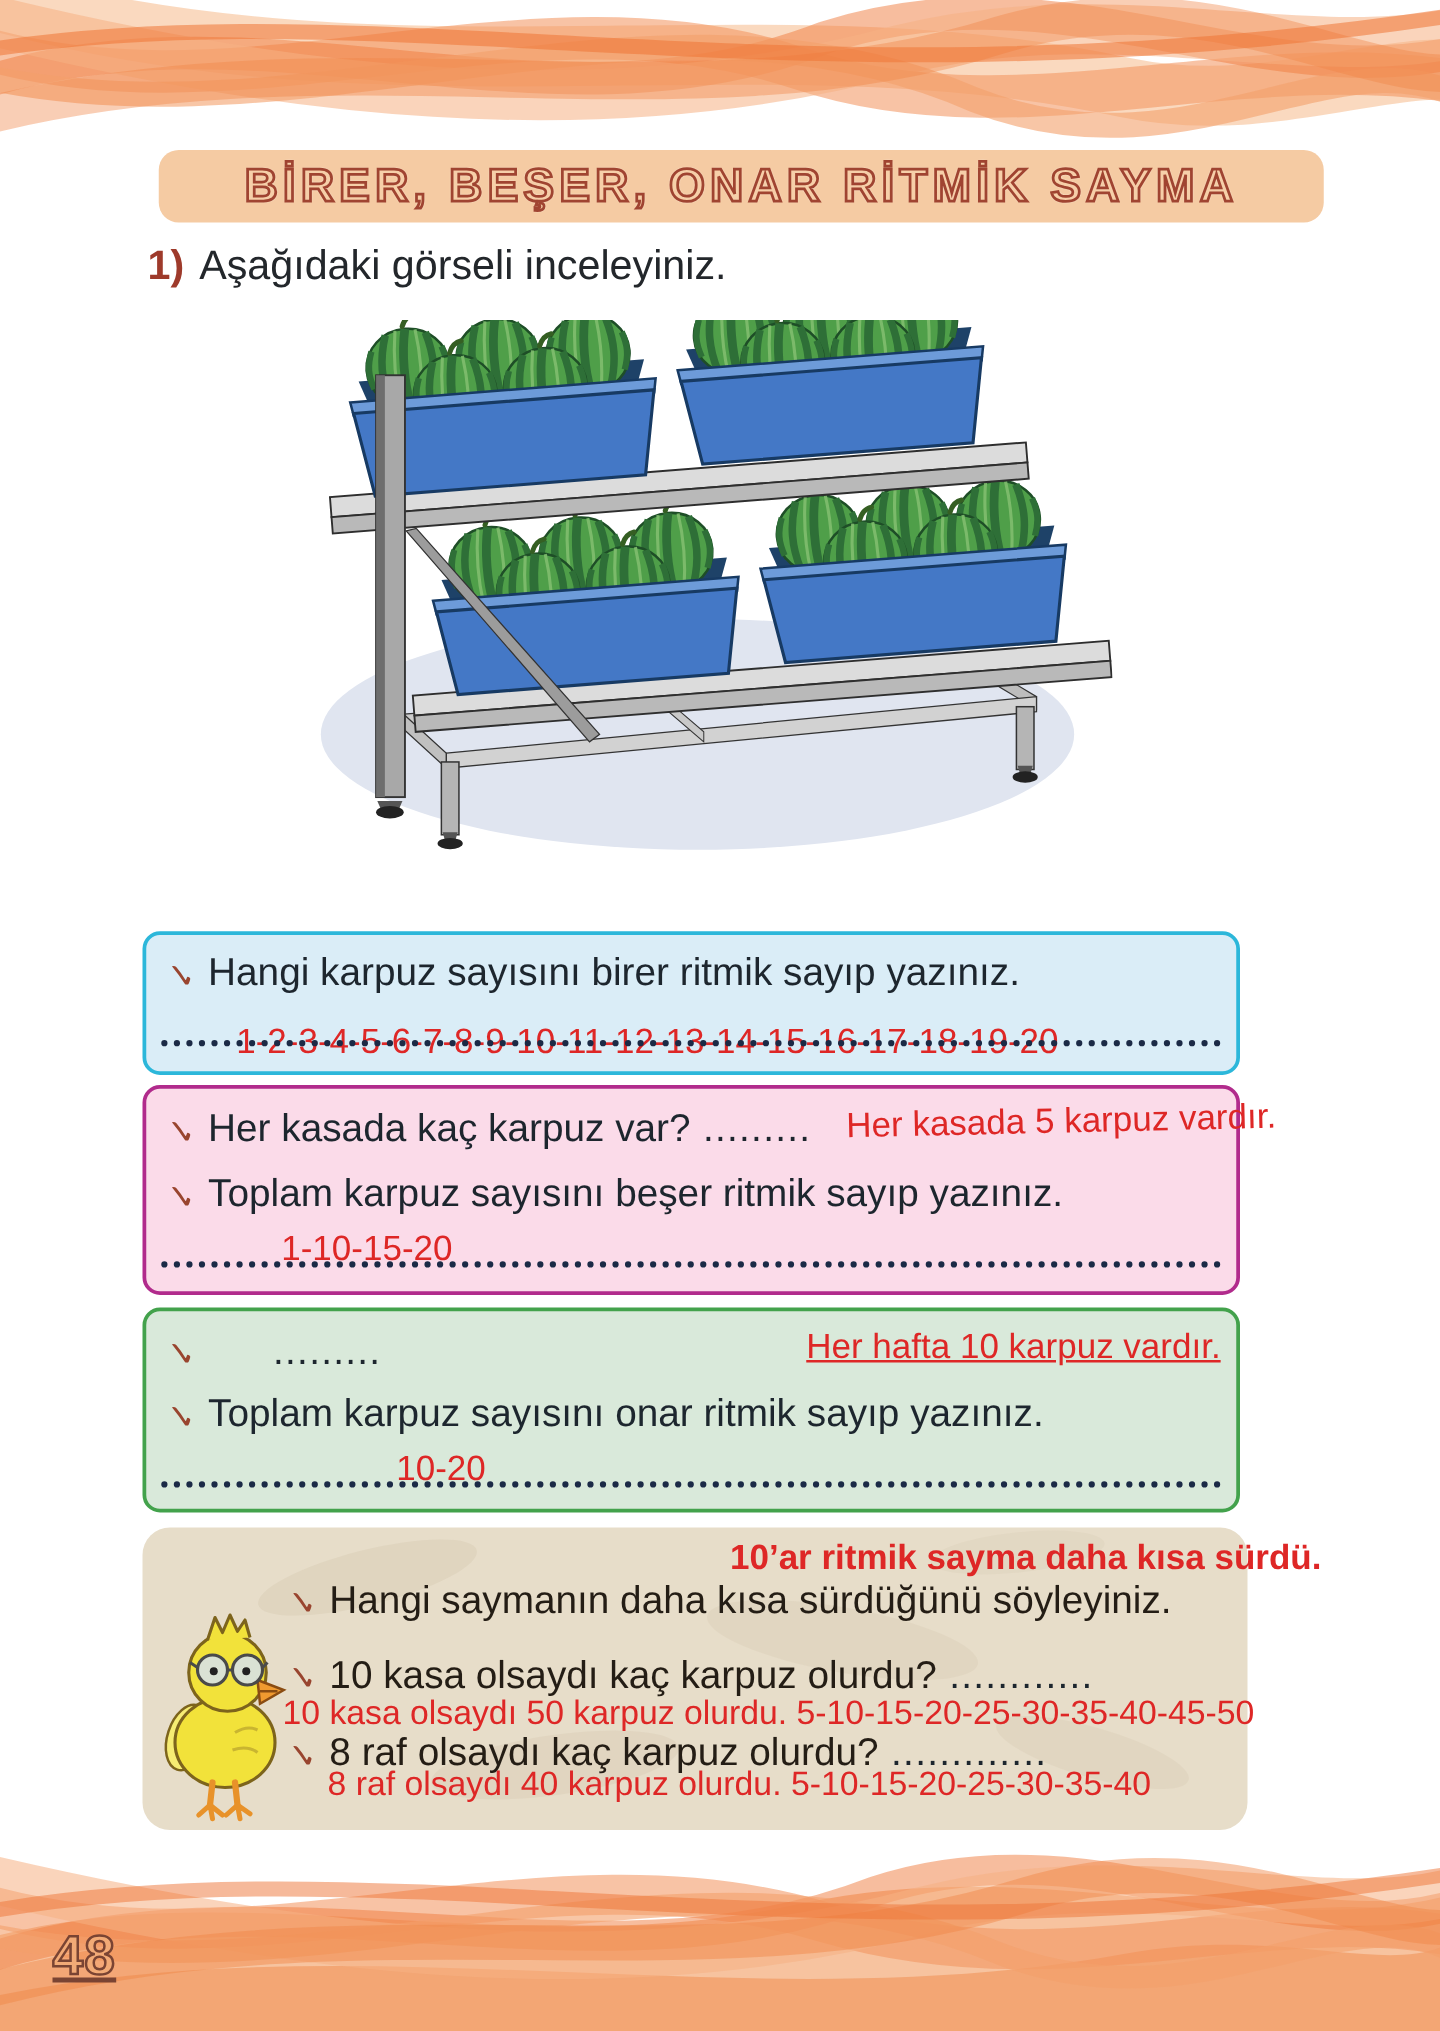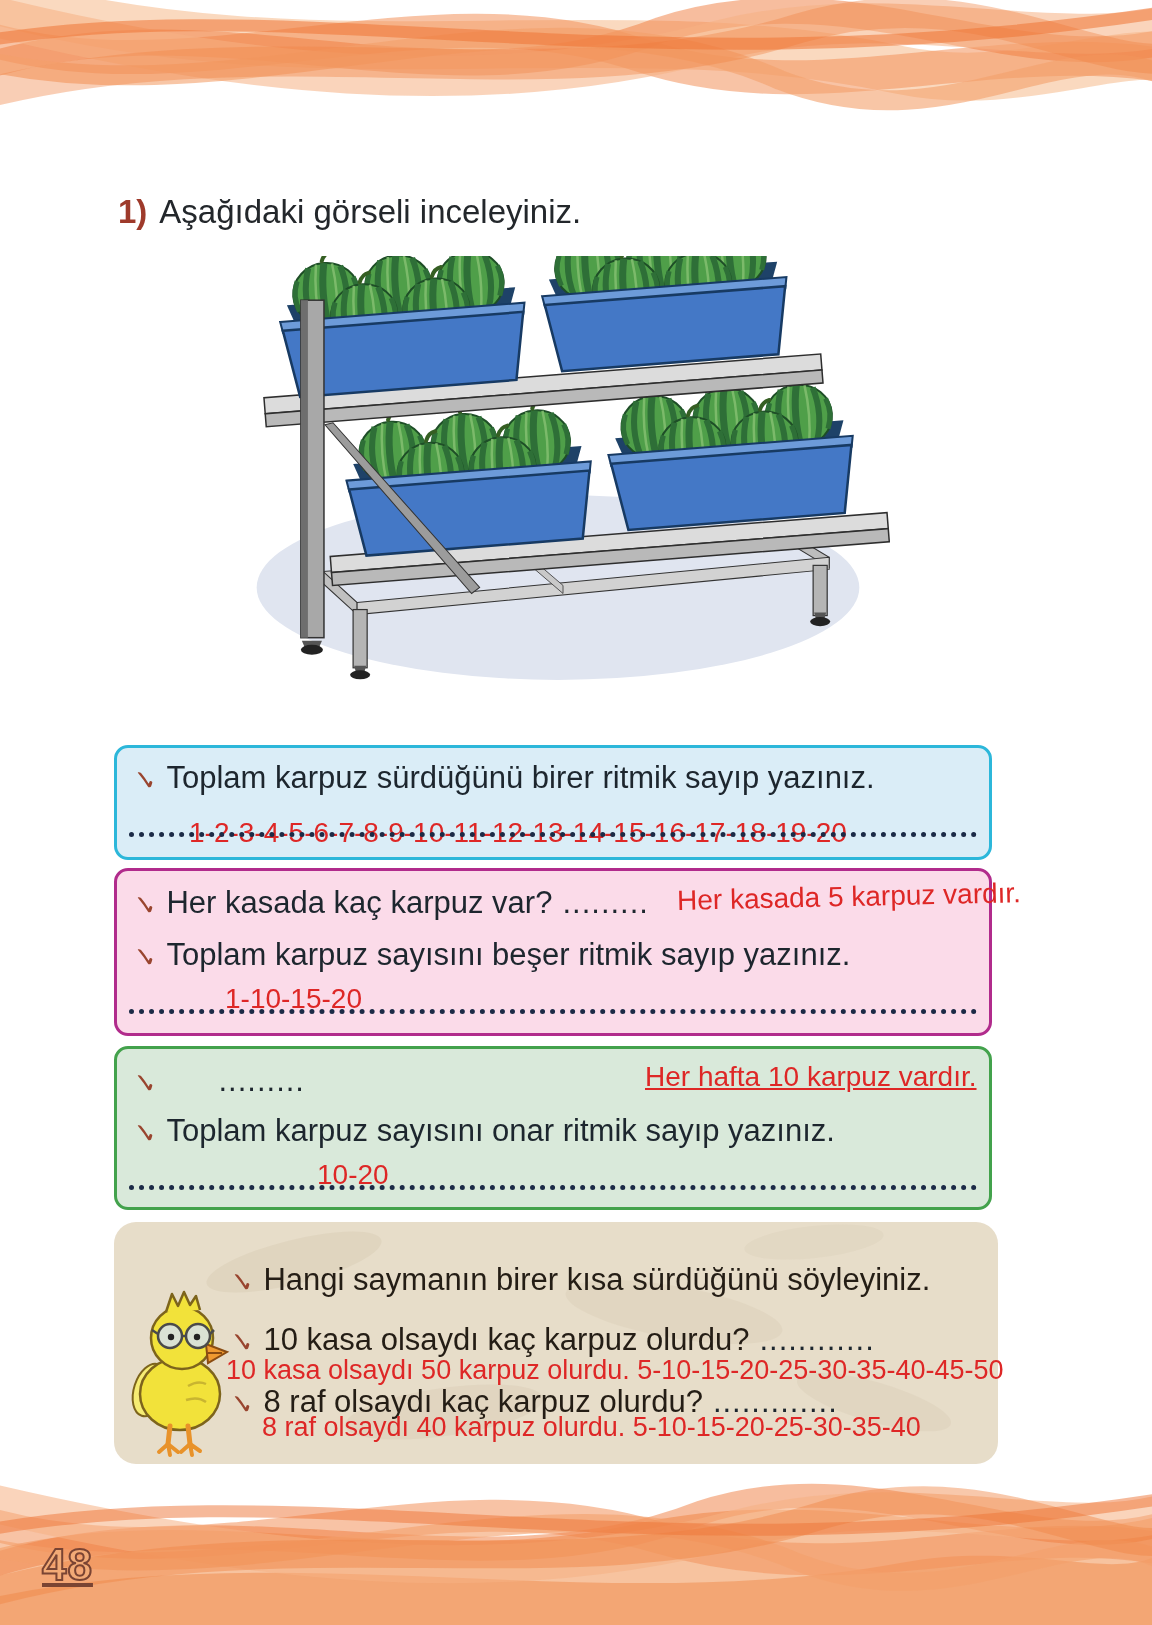--- a/index.html
+++ b/index.html
@@ -53,20 +53,23 @@
   <svg class="wave-top" viewBox="0 0 1152 118" preserveAspectRatio="none">
     <path d="M-40,-10 C300,95 600,5 900,70 C1020,95 1120,40 1190,60" stroke="#f8c9a4" stroke-width="48" fill="none" opacity="0.7"></path>
     <path d="M-40,30 C180,110 420,-20 640,55 C820,115 1000,30 1190,70" stroke="#f2915b" stroke-width="34" fill="none" opacity="0.55"></path>
     <path d="M-40,75 C200,-15 430,120 660,30 C860,-35 1020,90 1190,35" stroke="#ef7c3e" stroke-width="26" fill="none" opacity="0.5"></path>
     <path d="M-40,8 C220,75 480,105 720,40 C900,-5 1060,60 1190,20" stroke="#f6b183" stroke-width="40" fill="none" opacity="0.55"></path>
     <path d="M-40,55 C240,130 520,-35 780,80 C960,150 1080,10 1190,90" stroke="#f3a06b" stroke-width="20" fill="none" opacity="0.6"></path>
     <path d="M-40,100 C260,15 540,110 800,28 C980,-25 1100,80 1190,55" stroke="#ef8445" stroke-width="30" fill="none" opacity="0.4"></path>
     <path d="M-40,45 C300,-18 640,98 1190,8" stroke="#ee7435" stroke-width="12" fill="none" opacity="0.55"></path>
   </svg>
 
+  <div class="banner">
+    <div class="banner-title">BİRER, BEŞER, ONAR RİTMİK SAYMA</div>
+  </div>
 
   <div class="q1">
     <span class="q1-num">1)</span>
     <span>Aşağıdaki görseli inceleyiniz.</span>
   </div>
 
   <svg class="illus" viewBox="0 0 660 450">
     <defs>
       <g id="melonG">
         <ellipse rx="33" ry="31" fill="#4f9f49" stroke="#1e4e27" stroke-width="2"></ellipse>
@@ -121,21 +124,21 @@
 
     <rect x="74" y="44" width="23" height="336" fill="#a8a8a8" stroke="#333333" stroke-width="1.5"></rect>
     <rect x="74" y="44" width="7" height="336" fill="#6e6e6e"></rect>
     <polygon points="75,383 95,383 92,390 78,390" fill="#555555"></polygon>
     <ellipse cx="85" cy="392" rx="11" ry="5" fill="#222222"></ellipse>
   </svg>
 
   <div class="abox box-blue">
     <div class="bullet-row" style="left:16px;top:12px;">
       <span class="check">✓</span>
-      <span>Toplam karpuz sürdüğünü birer ritmik sayıp  yazınız.</span>
+      <span>Hangi karpuz sayısını birer ritmik sayıp  yazınız.</span>
     </div>
     <div class="red" style="left:72px;top:53px;margin-top:16px;">1-2-3-4-5-6-7-8-9-10-11-12-13-14-15-16-17-18-19-20</div>
     <div class="dotline" style="top:84px;"></div>
   </div>
 
   <div class="abox box-pink">
     <div class="bullet-row" style="left:16px;top:14px;">
       <span class="check">✓</span>
       <span>Her kasada kaç karpuz var?</span>
       <span class="qdots">.........</span>
@@ -182,24 +185,25 @@
       <path d="M88,79 L102,79" stroke="#8a4c12" stroke-width="2"></path>
       <circle cx="50" cy="62" r="12" fill="#d7e2e6" fill-opacity="0.9" stroke="#4a4a4a" stroke-width="2.5"></circle>
       <circle cx="78" cy="62" r="12" fill="#d7e2e6" fill-opacity="0.9" stroke="#4a4a4a" stroke-width="2.5"></circle>
       <path d="M62,62 L66,62 M38,60 L32,56 M90,60 L94,56" stroke="#4a4a4a" stroke-width="2.5"></path>
       <circle cx="51" cy="63" r="3.2" fill="#222222"></circle>
       <circle cx="77" cy="63" r="3.2" fill="#222222"></circle>
       <path d="M50,152 L48,170 M68,152 L70,170" stroke="#e8922a" stroke-width="5" stroke-linecap="round"></path>
       <path d="M48,170 l-9,8 M48,170 l2,11 M48,170 l10,8 M70,170 l-9,8 M70,170 l2,11 M70,170 l10,7" stroke="#e8922a" stroke-width="4" stroke-linecap="round"></path>
     </svg>
 
+    <div class="red" style="left:470px;top:8px;font-weight:700;">10’ar ritmik sayma daha kısa sürdü.</div>
 
     <div class="bullet-row" style="left:116px;top:40px;color:#241d15;">
       <span class="check">✓</span>
-      <span>Hangi saymanın birer kısa sürdüğünü söyleyiniz.</span>
+      <span>Hangi saymanın daha kısa sürdüğünü söyleyiniz.</span>
     </div>
 
     <div class="bullet-row" style="left:116px;top:100px;color:#241d15;">
       <span class="check">✓</span>
       <span>10 kasa olsaydı kaç karpuz olurdu?</span>
       <span class="qdots">............</span>
     </div>
     <div class="red" style="left:112px;top:133px;font-size:27px;">10 kasa olsaydı 50 karpuz olurdu. 5-10-15-20-25-30-35-40-45-50</div>
 
     <div class="bullet-row" style="left:116px;top:162px;color:#241d15;">

